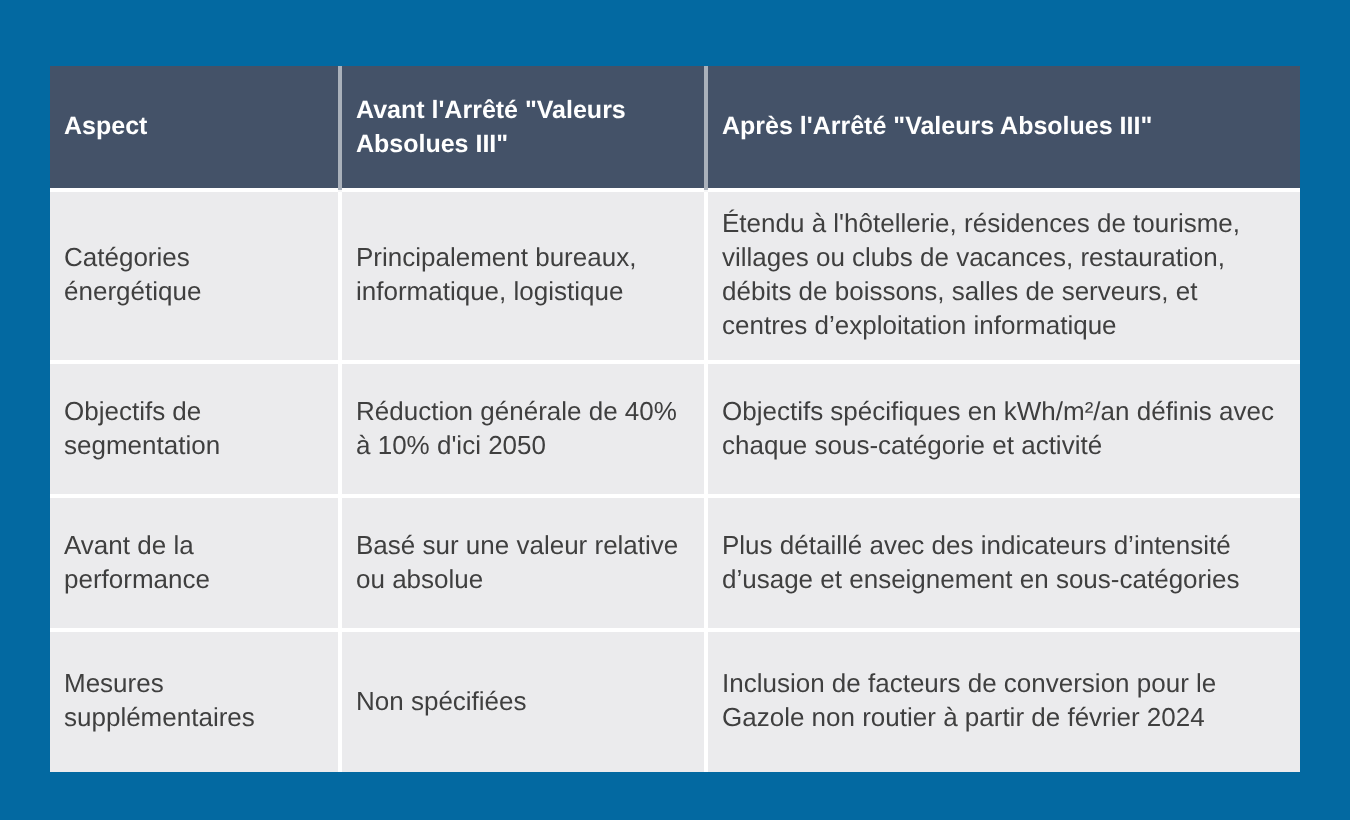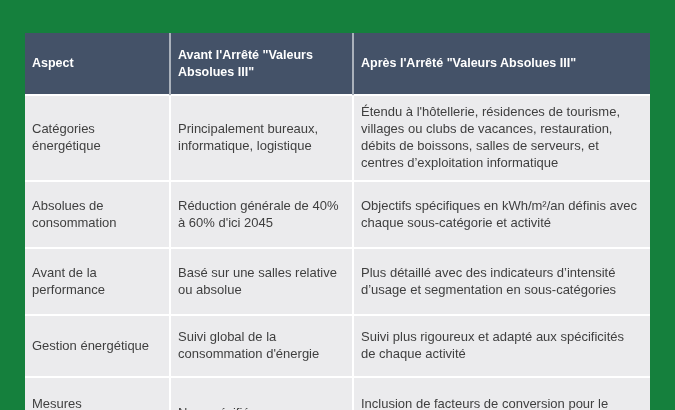--- a/index.html
+++ b/index.html
@@ -5,21 +5,21 @@
   html, body {
     margin: 0;
     padding: 0;
     background: #ffffff;
     font-family: "Liberation Sans", "DejaVu Sans", sans-serif;
   }
   #canvas {
     position: relative;
     width: 675px;
     height: 410px;
-    background: #15803d;
+    background: #0369a1;
     overflow: hidden;
   }
   table.compare {
     position: absolute;
     left: 25px;
     top: 33px;
     width: 625px;
     border-collapse: collapse;
     table-layout: fixed;
     font-size: 13px;
@@ -76,33 +76,28 @@
         <th>Après l'Arrêté "Valeurs Absolues III"</th>
       </tr>
     </thead>
     <tbody>
       <tr class="r1">
         <td>Catégories énergétique</td>
         <td>Principalement bureaux, informatique, logistique</td>
         <td>Étendu à l'hôtellerie, résidences de tourisme, villages ou clubs de vacances, restauration, débits de boissons, salles de serveurs, et centres d’exploitation informatique</td>
       </tr>
       <tr class="r2">
-        <td>Absolues de consommation</td>
-        <td>Réduction générale de 40% à 60% d'ici 2045</td>
+        <td>Objectifs de segmentation</td>
+        <td>Réduction générale de 40% à 10% d'ici 2050</td>
         <td>Objectifs spécifiques en kWh/m²/an définis avec chaque sous-catégorie et activité</td>
       </tr>
       <tr class="r3">
         <td>Avant de la performance</td>
-        <td>Basé sur une salles relative ou absolue</td>
-        <td>Plus détaillé avec des indicateurs d’intensité d’usage et segmentation en sous-catégories</td>
-      </tr>
-      <tr class="r4">
-        <td>Gestion énergétique</td>
-        <td>Suivi global de la consommation d'énergie</td>
-        <td>Suivi plus rigoureux et adapté aux spécificités de chaque activité</td>
+        <td>Basé sur une valeur relative ou absolue</td>
+        <td>Plus détaillé avec des indicateurs d’intensité d’usage et enseignement en sous-catégories</td>
       </tr>
       <tr class="r5">
         <td>Mesures supplémentaires</td>
         <td>Non spécifiées</td>
         <td>Inclusion de facteurs de conversion pour le Gazole non routier à partir de février 2024</td>
       </tr>
     </tbody>
   </table>
 </div>
 

